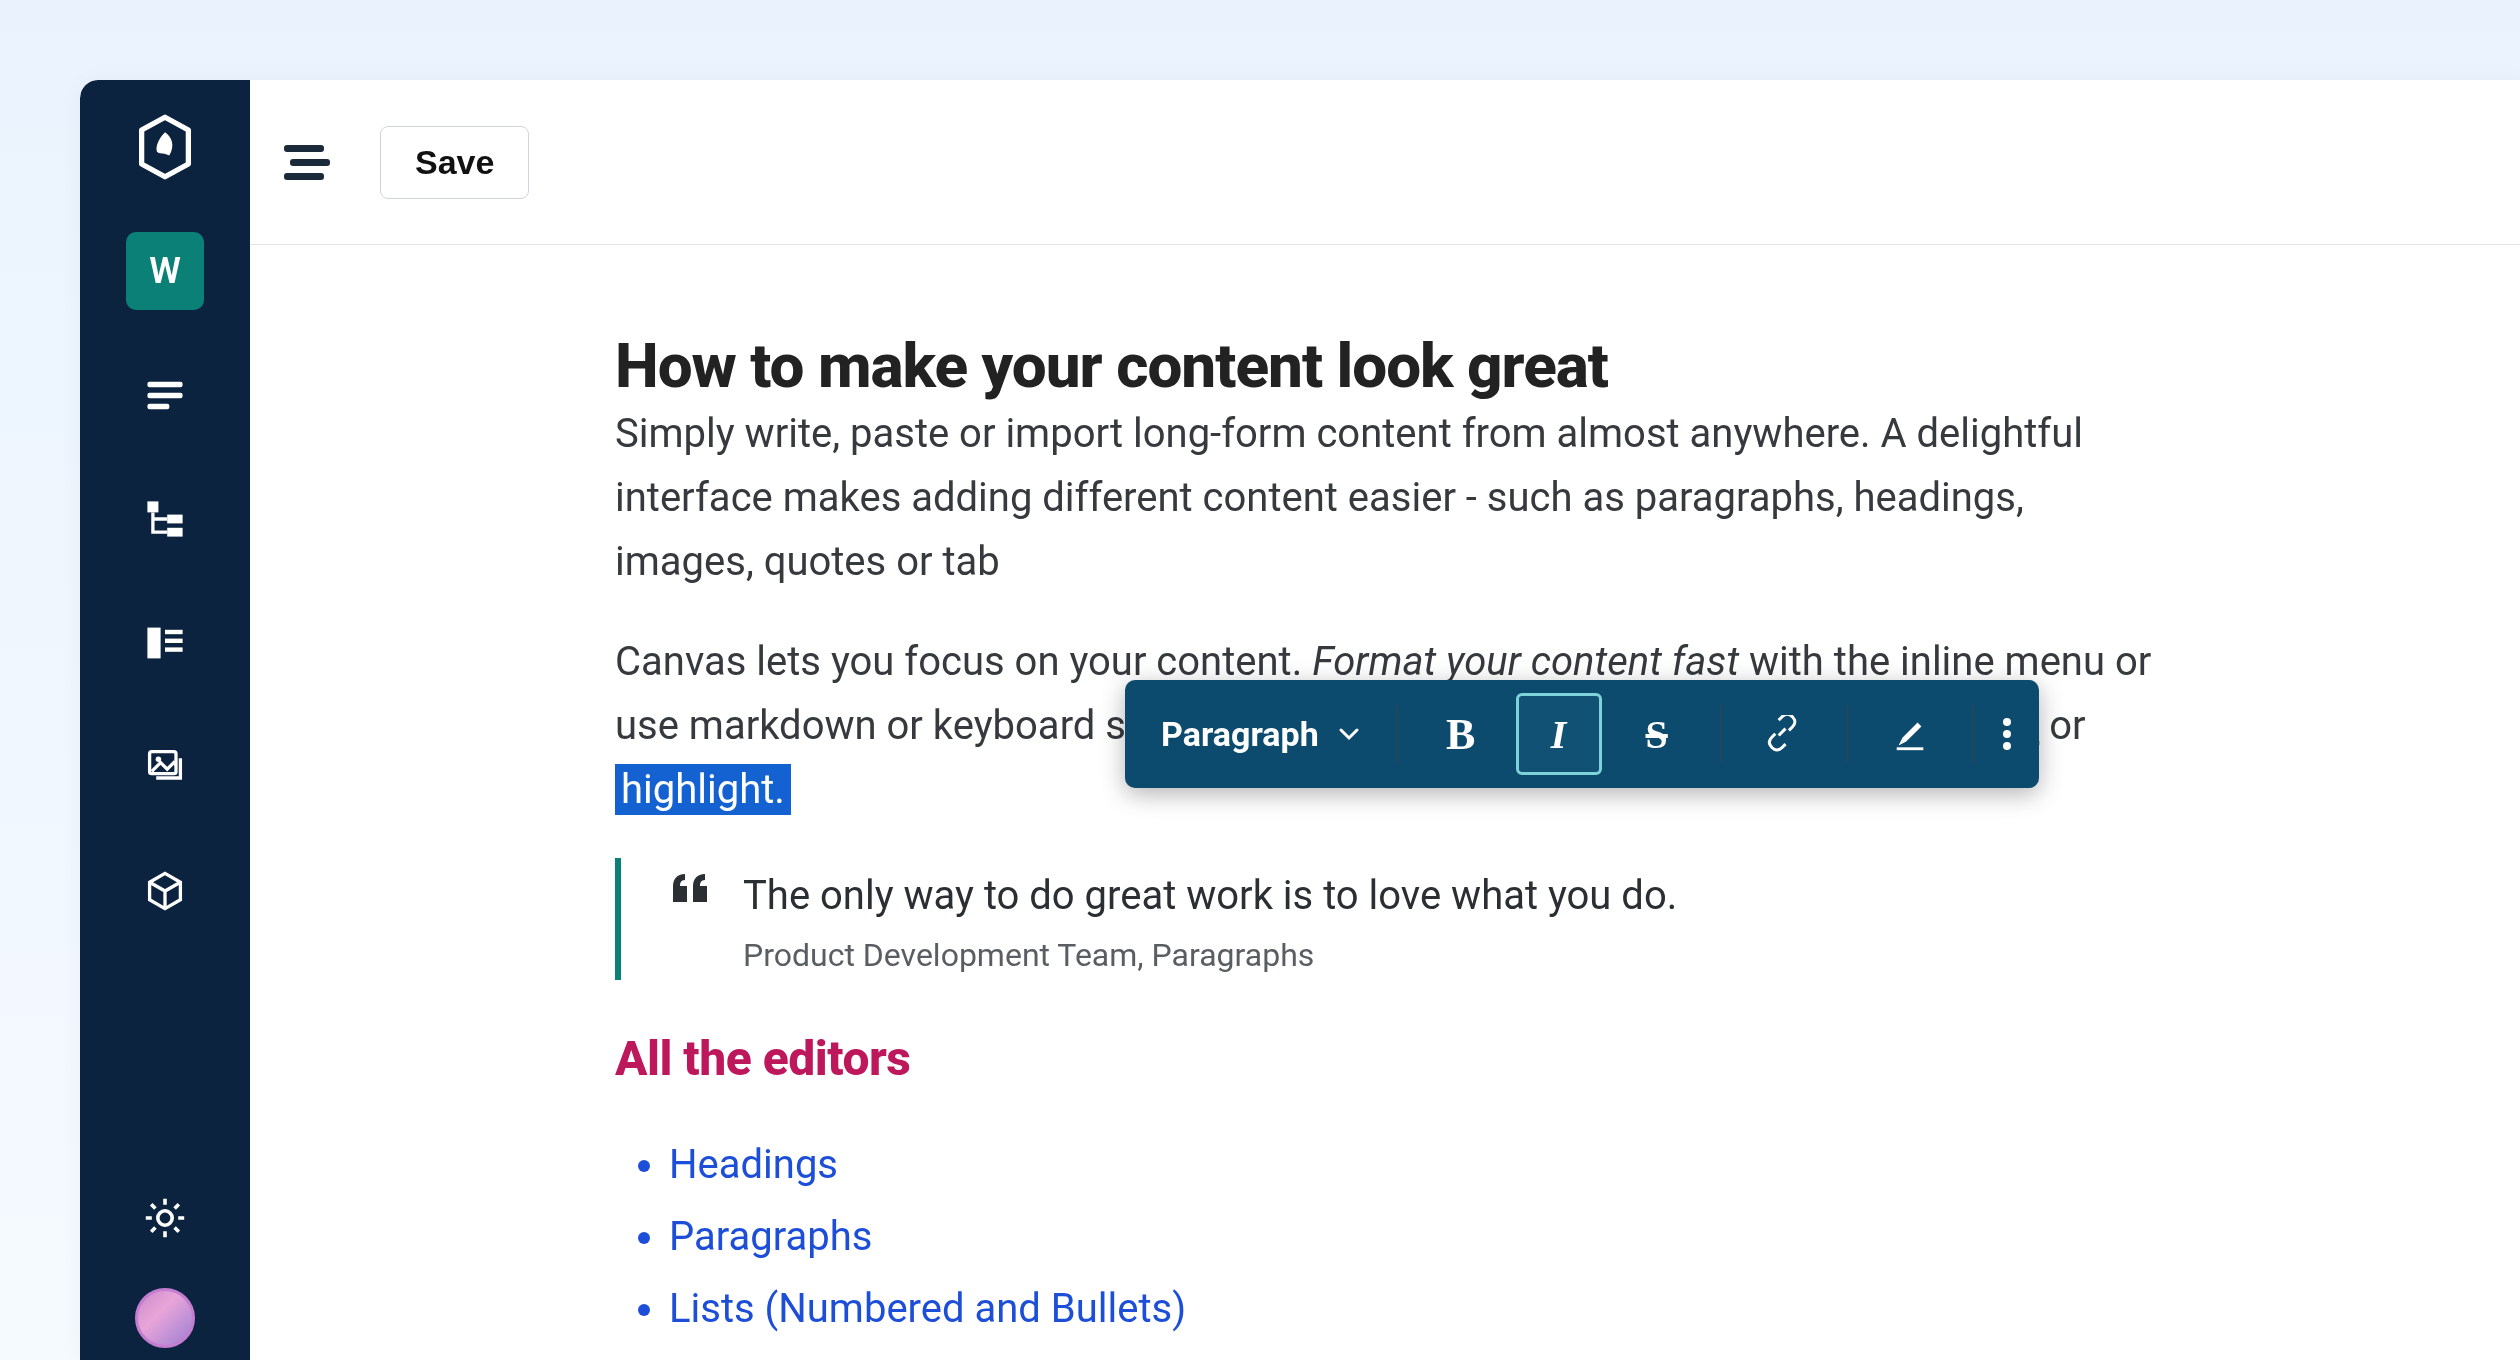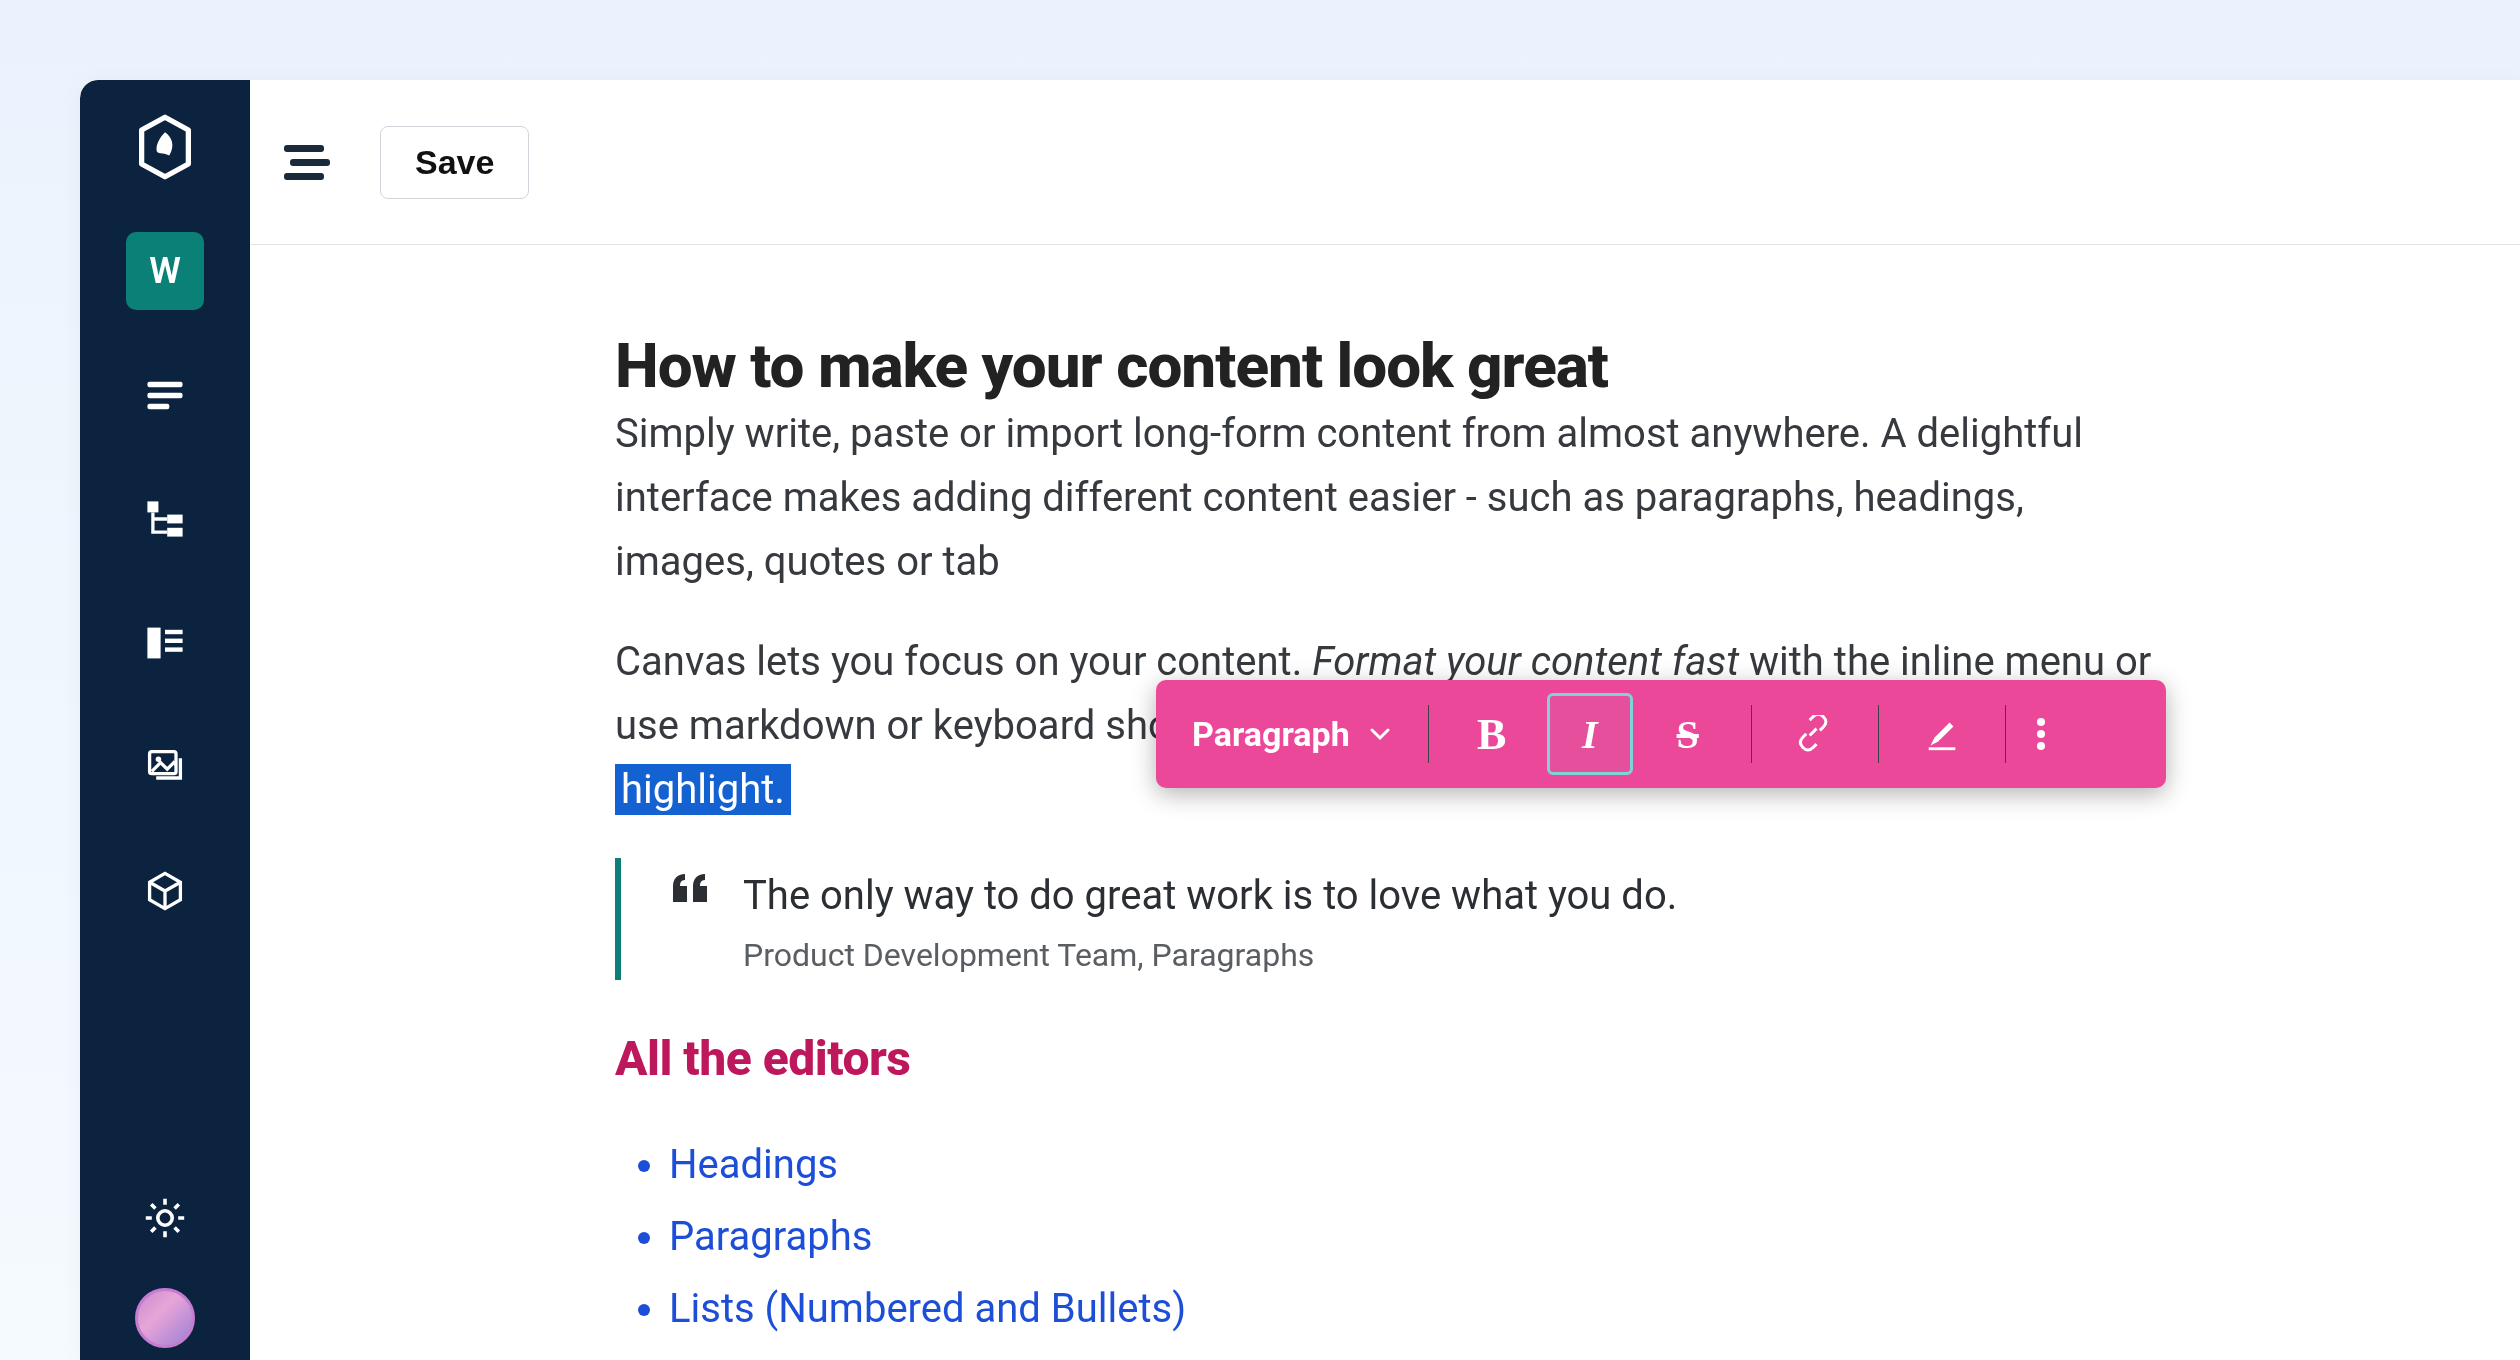--- a/index.html
+++ b/index.html
@@ -155,24 +155,24 @@
       gap: 36px;
     }
     .blockquote .q-icon { margin-top: 10px; }
     .blockquote .q-text p { font-size: 40px; margin-bottom: 8px; color:#2b2f33; }
     .blockquote .q-text .cite { font-size: 32px; color: #5a5e63; }
 
     
     .toolbar {
       position: absolute;
       top: 435px;
-      left: 906px;
-      width: 1010px;
+      left: 875px;
+      width: 914px;
       height: 108px;
-      background: #ec4899;
+      background: #0c4a6e;
       border-radius: 10px;
       display: flex;
       align-items: center;
       box-shadow: 0 6px 24px rgba(0,0,0,0.3);
       z-index: 10;
     }
     .dropdown {
       display: flex;
       align-items: center;
       gap: 18px;

